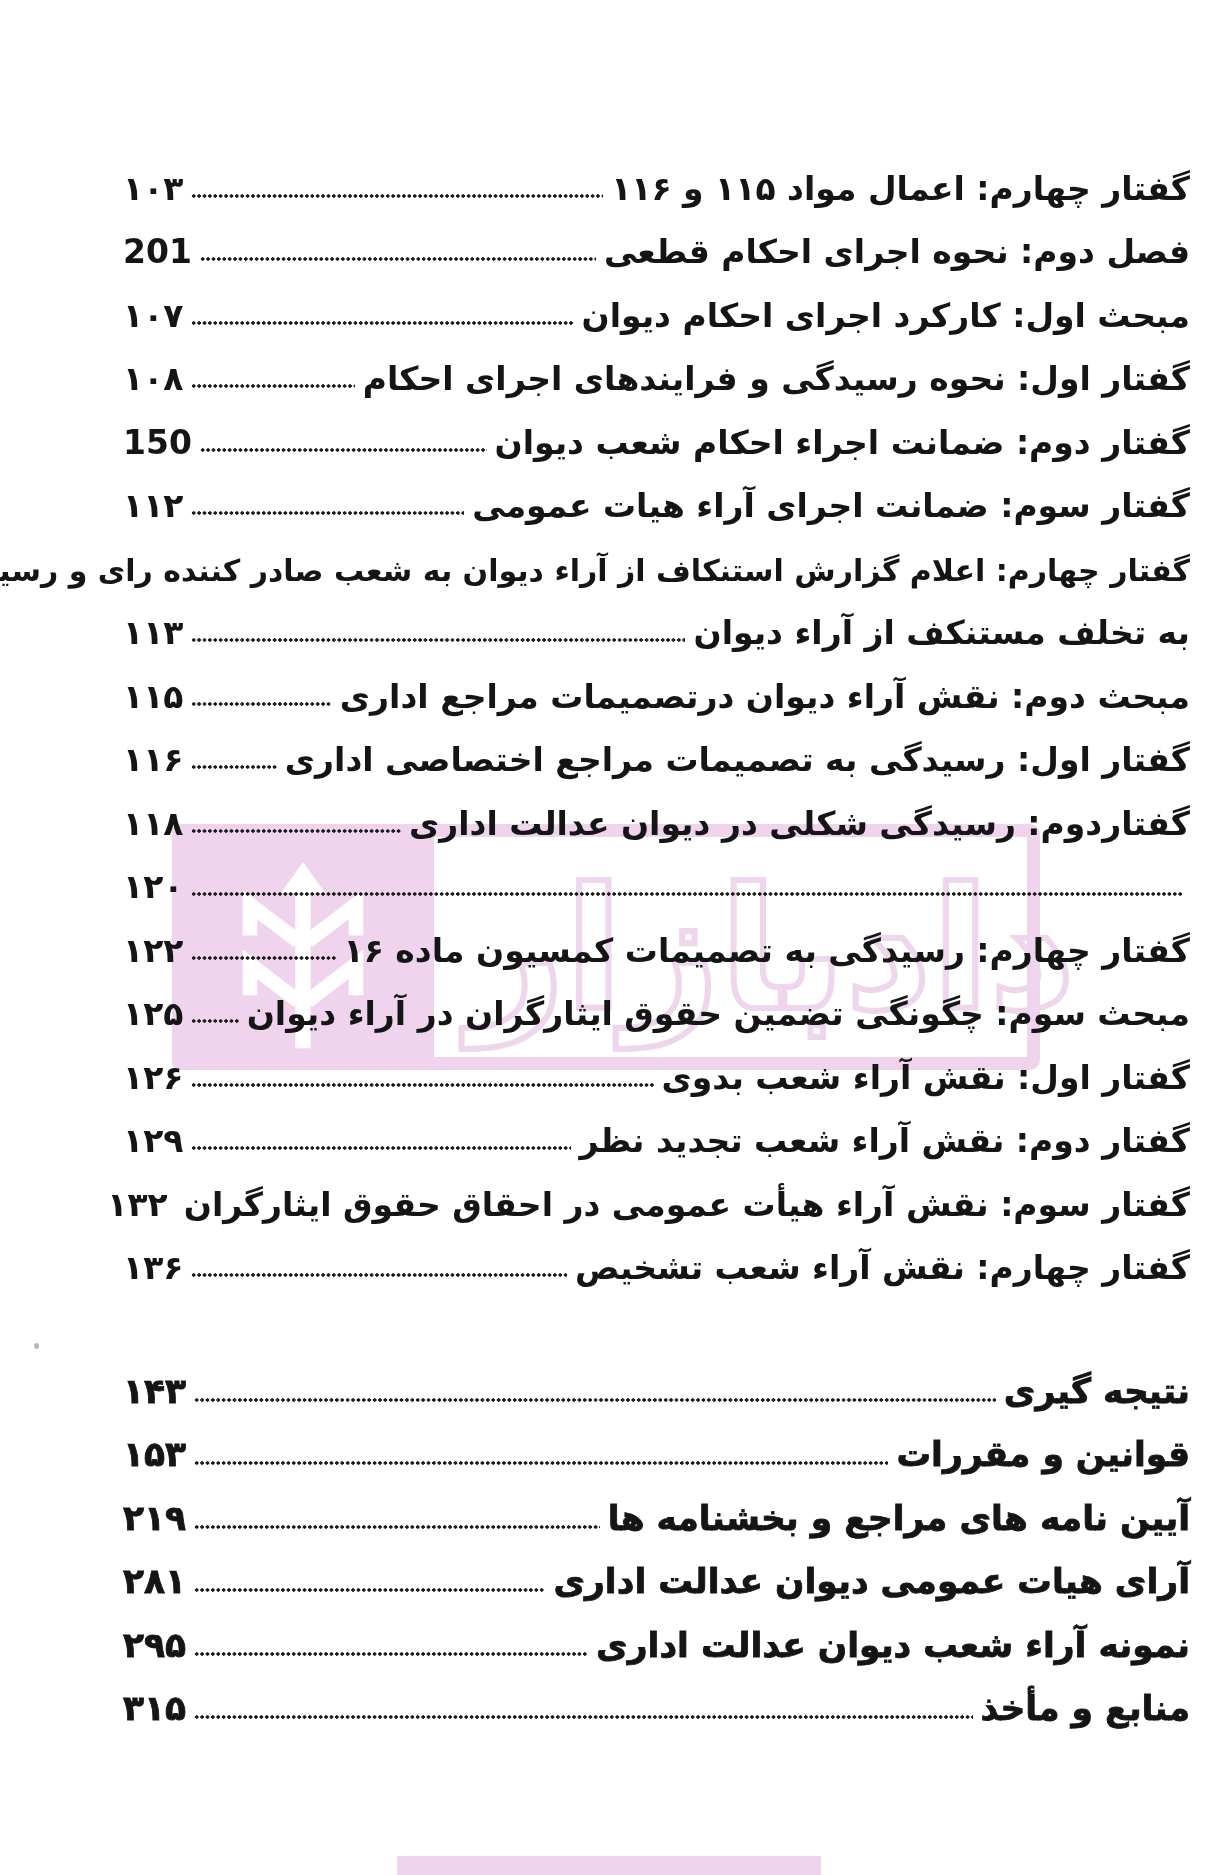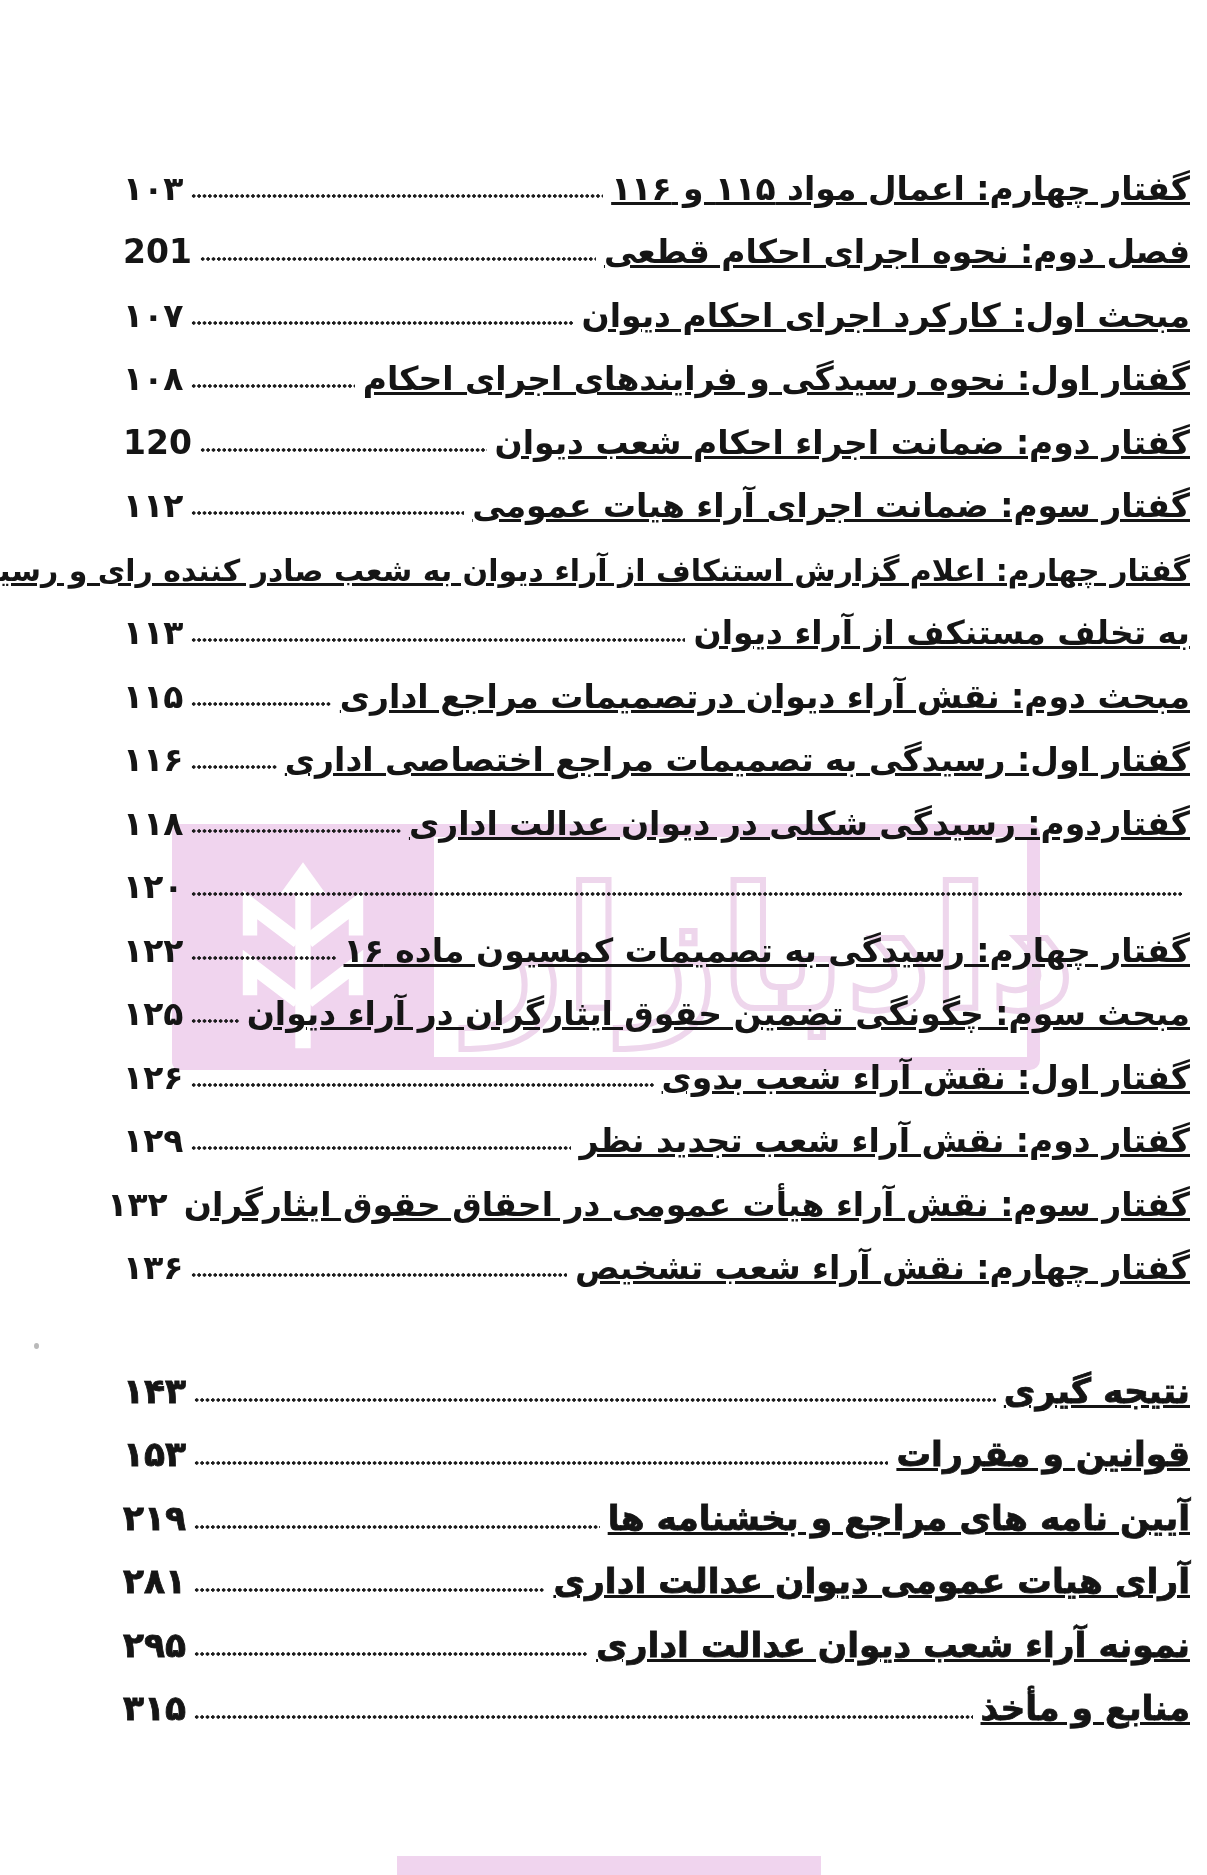--- a/index.html
+++ b/index.html
@@ -46,21 +46,21 @@
   .toc{
     position:absolute;top:150px;right:17px;left:123px;
     z-index:2;
   }
   .row{
     display:flex;align-items:flex-end;
     height:63.5px;
     font-size:33px;font-weight:bold;line-height:1.15;
     white-space:nowrap;
   }
-  .row .title{flex:0 0 auto;padding-bottom:6px;text-decoration:underline;}
+  .row .title{flex:0 0 auto;padding-bottom:6px;}
   .row .leader{
     flex:1 1 auto;height:6px;margin:0 8px 15px 8px;
     background-image:radial-gradient(circle,#1b1b1b 1.5px,transparent 1.9px);
     background-size:5.4px 6px;
     background-repeat:repeat-x;
     background-position:left bottom;
   }
   .row .num{flex:0 0 auto;padding-bottom:6px;text-align:center;}
   .row.small{font-size:30px;}
   .back-matter{margin-top:61px;}
@@ -110,21 +110,21 @@
           <span class="num">۱۰۷</span>
         </div>
         <div class="row">
           <span class="title">گفتار اول: نحوه رسیدگی و فرایندهای اجرای احکام</span>
           <span class="leader"></span>
           <span class="num">۱۰۸</span>
         </div>
         <div class="row">
           <span class="title">گفتار دوم: ضمانت اجراء احکام شعب دیوان</span>
           <span class="leader"></span>
-          <span class="num">120</span>
+          <span class="num">150</span>
         </div>
         <div class="row">
           <span class="title">گفتار سوم: ضمانت اجرای آراء هیات عمومی</span>
           <span class="leader"></span>
           <span class="num">۱۱۲</span>
         </div>
         <div class="row wrapline small">
           <span class="title">گفتار چهارم: اعلام گزارش استنکاف از آراء دیوان به شعب صادر کننده رای و رسیدگی</span>
         </div>
         <div class="row">

